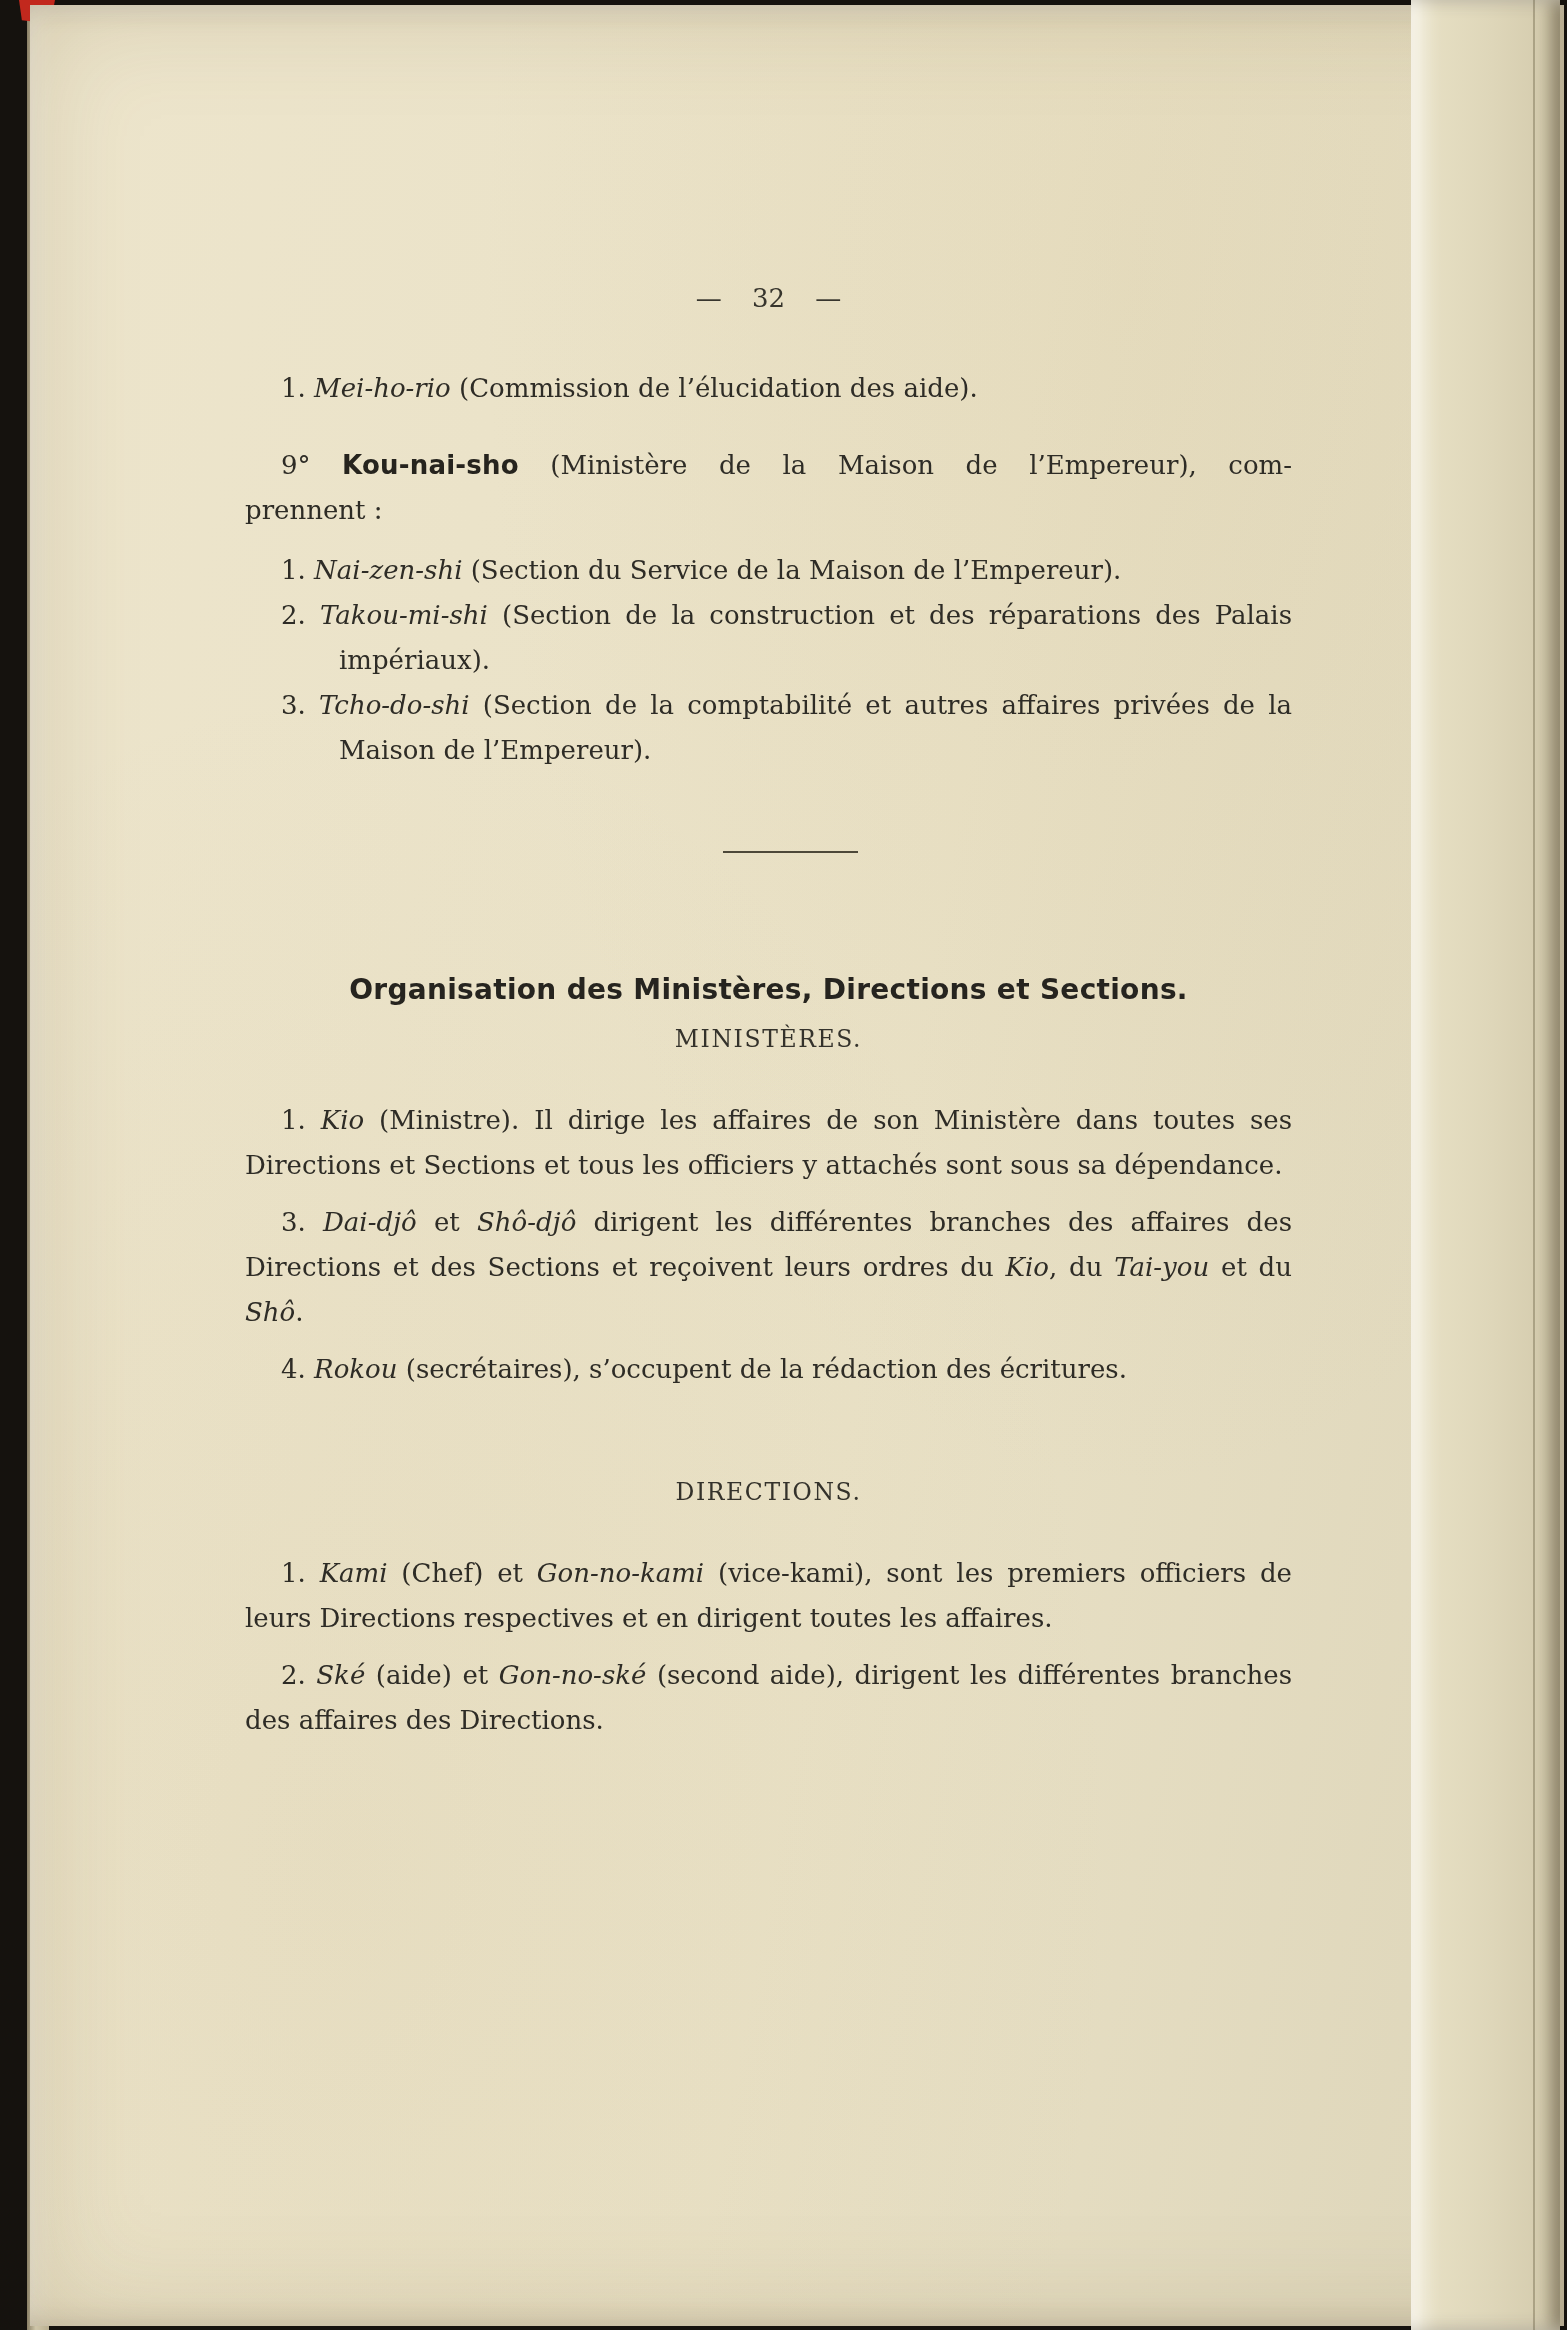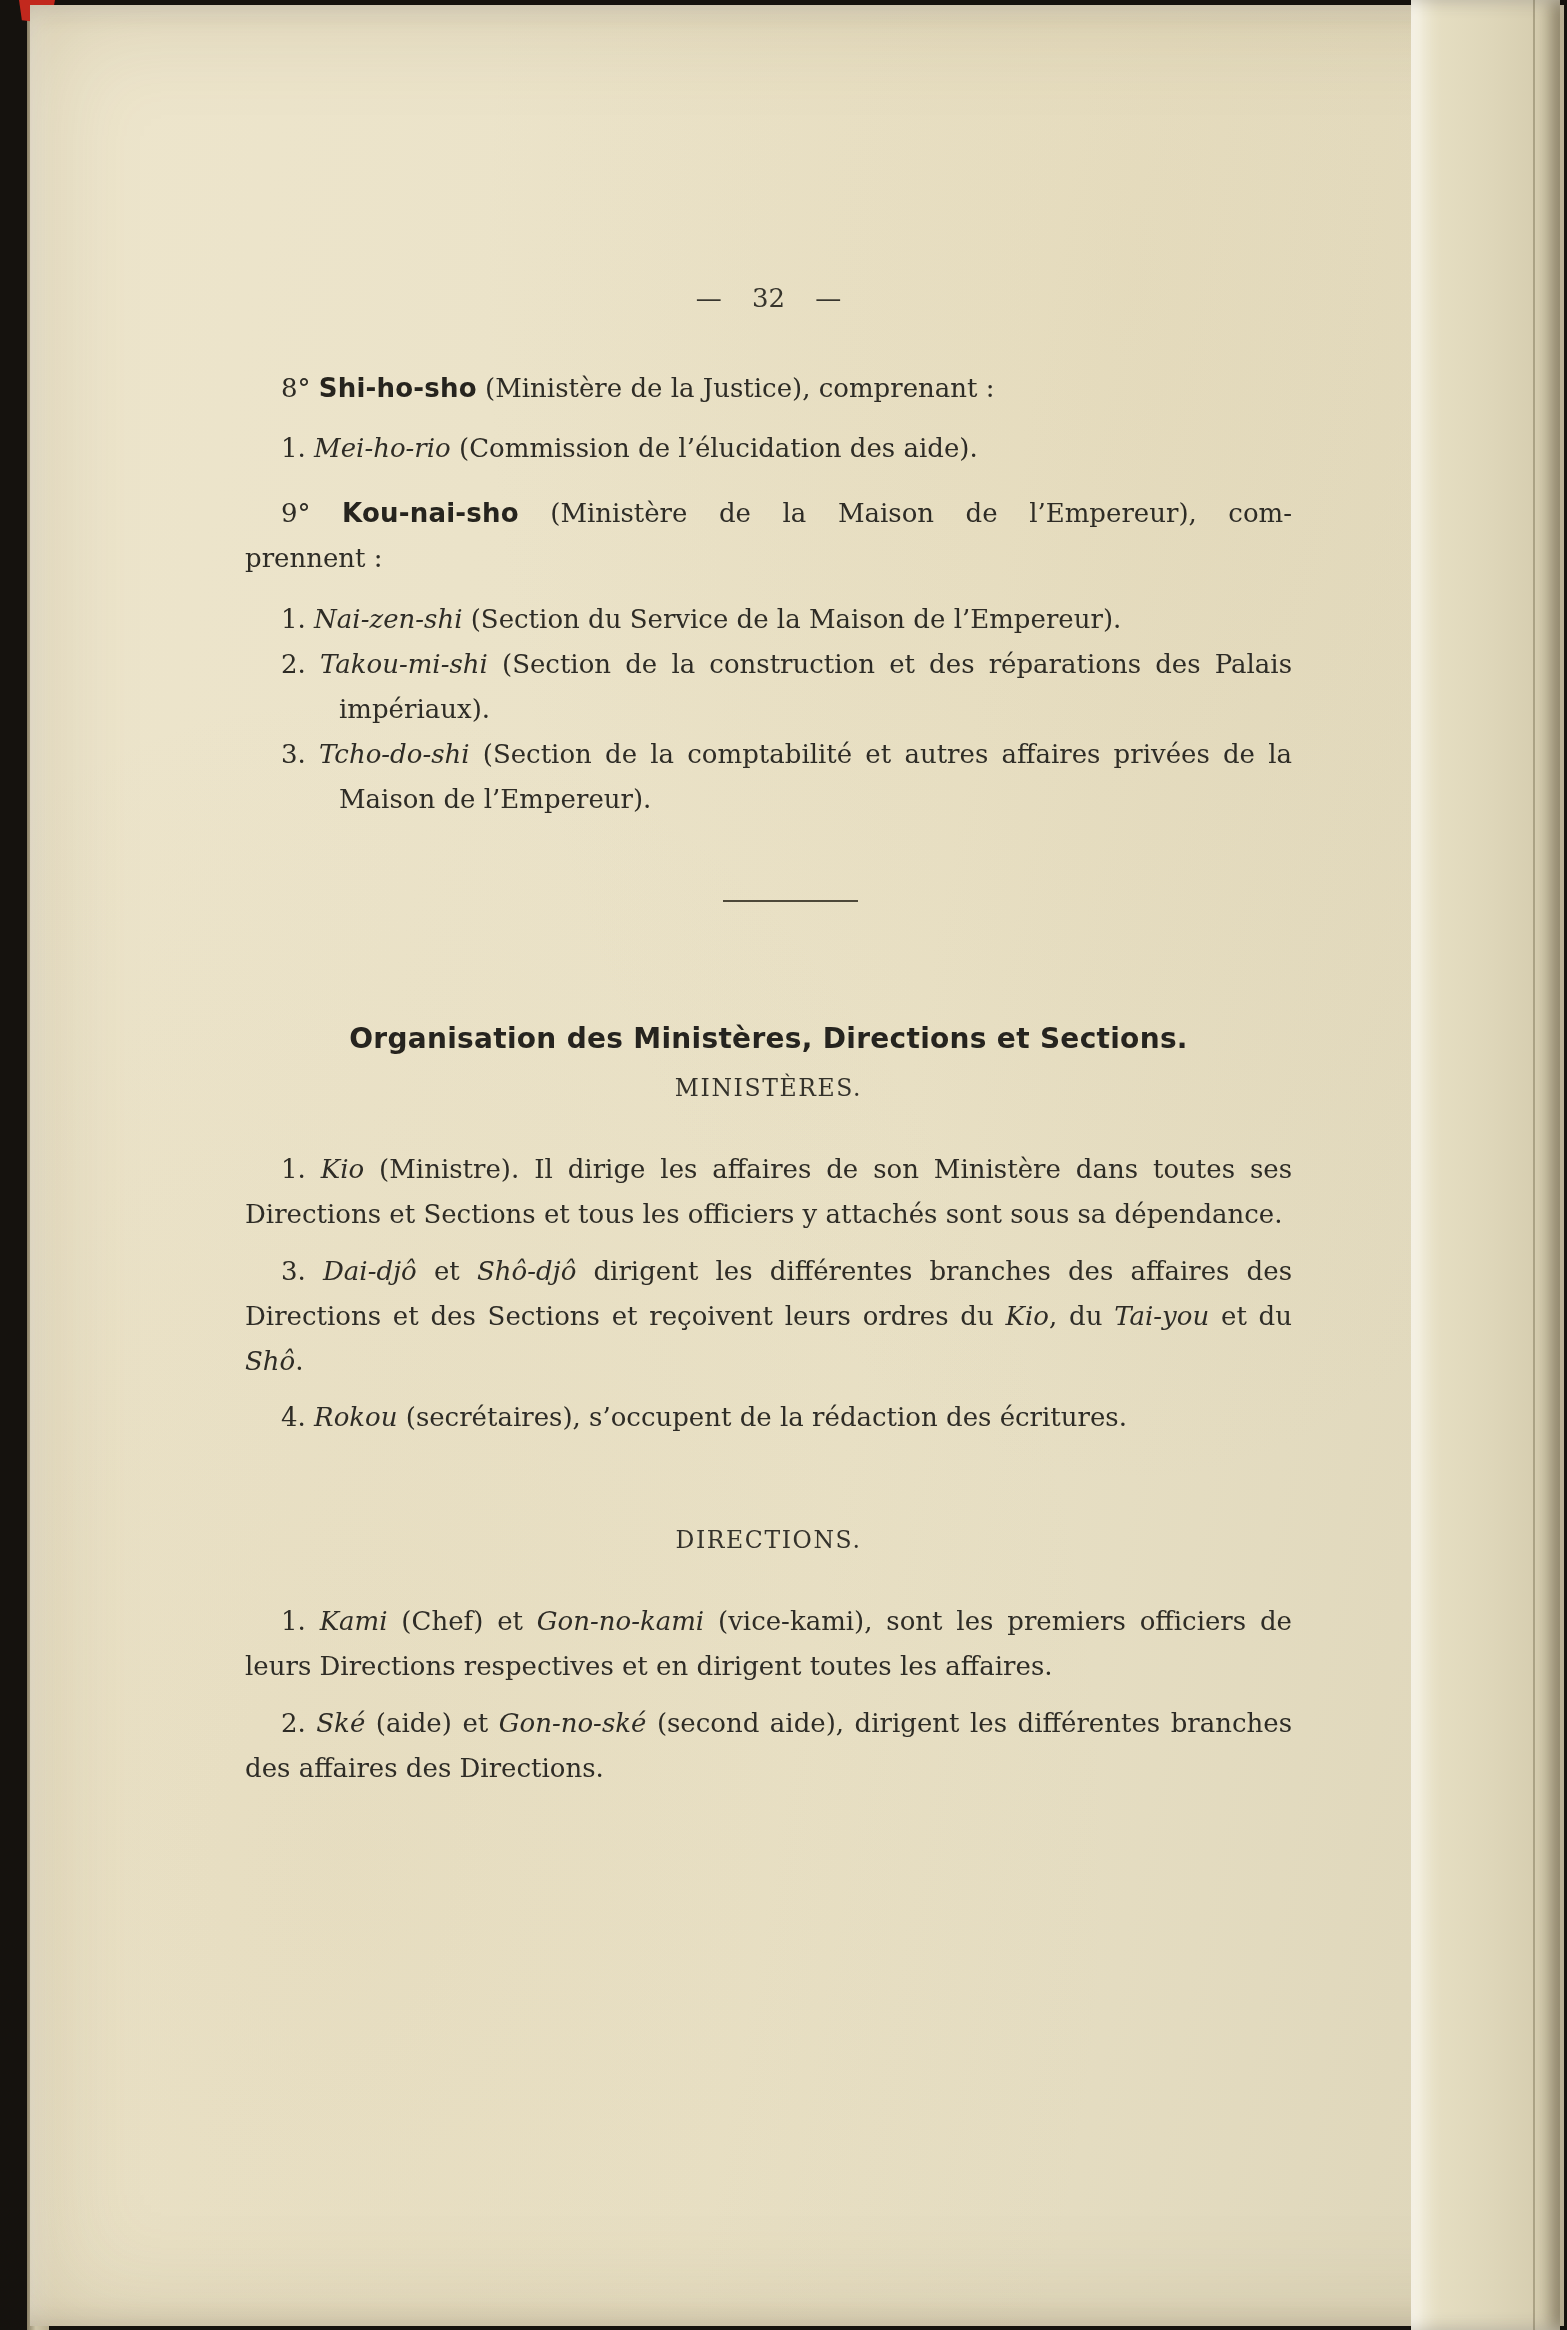--- a/index.html
+++ b/index.html
@@ -53,21 +53,21 @@
   .b  { font-family:"DejaVu Sans", sans-serif; font-weight:bold; letter-spacing:0.2px; color:#26241e; }
   .it { font-style:italic; }
 
   .para { text-align:justify; }
   .indent { text-indent:36px; }
   .just-last { text-align:justify; text-align-last:justify; }
 
   .list { margin-top:15.7px; }
   .hang { padding-left:94px; text-indent:-58px; text-align:justify; }
 
-  .sec-head { margin-top:20px; }
+  .sec-head { margin-top:32px; }
 
   .divider {
     width:135px; height:0; border-top:2.4px solid #4d4839;
     margin:78px auto 0 auto; transform:translateX(22px);
   }
 
   .main-head {
     margin-top:118px; text-align:center;
     font-family:"DejaVu Sans", sans-serif; font-weight:bold;
     font-size:28px; line-height:38px; color:#26241f; letter-spacing:0.3px;
@@ -82,21 +82,20 @@
 <body>
 
 <div class="left-edge"></div>
 <div class="red-mark"></div>
 
 <div class="page">
   <div class="content">
 
     <div class="pageno">— 32 —</div>
 
-    <div class="para indent"><span>8° </span><span class="b">Shi-ho-sho</span><span> (Ministère de la Justice), comprenant :</span></div>
 
     <div class="list">
       <div class="hang"><span>1. </span><span class="it">Mei-ho-rio</span><span> (Commission de l’élucidation des aide).</span></div>
     </div>
 
     <div class="sec-head">
       <div class="para indent just-last"><span>9° </span><span class="b">Kou-nai-sho</span><span> (Ministère de la Maison de l’Empereur), com-</span></div>
       <div class="para"><span>prennent :</span></div>
     </div>
 

